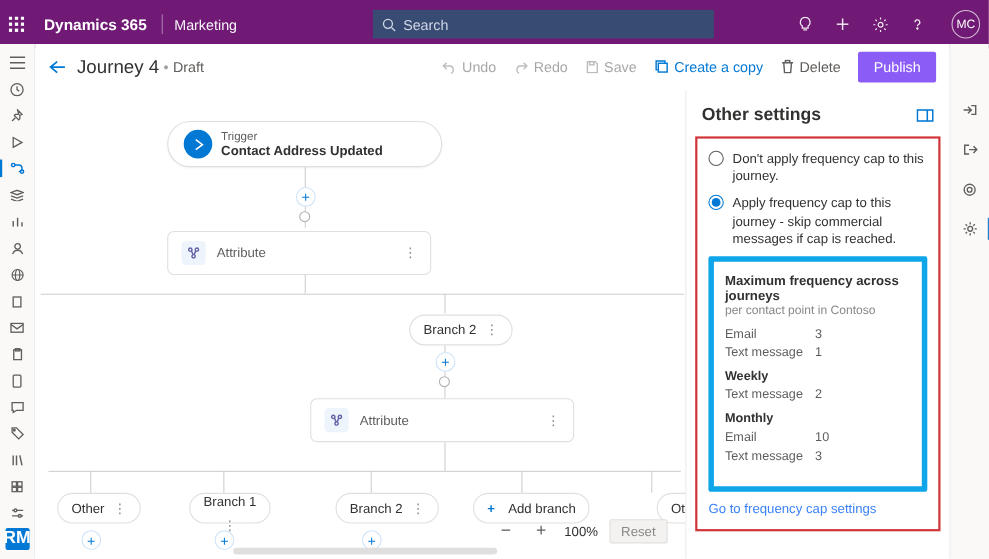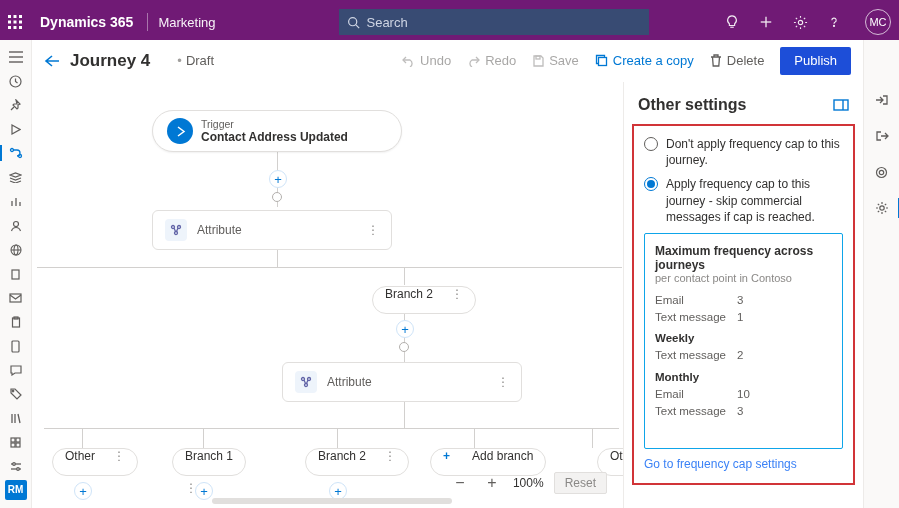--- a/index.html
+++ b/index.html
@@ -48,21 +48,21 @@
   }
   
   .leftcol {
     position:absolute; top:40px; left:0; width:32px; bottom:0;
     background:#faf9f8; border-right:1px solid #edebe9;
     display:flex; flex-direction:column; align-items:center; padding-top:6px;
     gap:2px;
   }
   .leftcol .lbtn { width:32px; height:24px; display:flex; align-items:center; justify-content:center; color:#605e5c; cursor:pointer; position:relative;}
   .leftcol .lbtn.active::after{content:"";position:absolute;left:0;top:3px;bottom:3px;width:2px;background:#0078d4;}
-  .leftcol .rm { margin-top:auto; margin-bottom:8px; width:22px; height:22px; background:#0078d4; color:#fff; font-size:10px; font-weight:600; display:flex;align-items:center;justify-content:center; border-radius:2px;}
+  .leftcol .rm { margin-top:auto; margin-bottom:8px; width:22px; height:22px; background:#0078d4; color:#fff; font-size:16px; font-weight:600; display:flex;align-items:center;justify-content:center; border-radius:2px;}
   svg { display:block; }
   
   .rightcol {
     position:absolute; top:40px; right:0; width:36px; bottom:0;
     background:#faf9f8; border-left:1px solid #edebe9;
     display:flex; flex-direction:column; align-items:center; padding-top:48px; gap:12px;
   }
   .rightcol .rbtn { width:36px; height:24px; display:flex;align-items:center;justify-content:center;color:#605e5c;cursor:pointer; position:relative;}
   .rightcol .rbtn.active::after{content:"";position:absolute;right:0;top:2px;bottom:2px;width:2px;background:#0078d4;}
   
@@ -70,28 +70,28 @@
     position:absolute; top:40px; left:32px; right:36px; bottom:0;
     background:#fff;
     display:flex; flex-direction:column;
   }
   
   .pagehdr {
     height:42px; display:flex; align-items:center; padding:0 12px;
     border-bottom:1px solid #fff;
   }
   .pagehdr .back { width:26px; color:#0078d4; cursor:pointer;}
-  .pagehdr .title { font-size:17px; font-weight:700; margin-right:23px;text-align:right;}
+  .pagehdr .title { font-size:17px; font-weight:400; margin-right:0;text-align:right;}
   .pagehdr .dot { color:#a19f9d; margin:0 4px;}
   .pagehdr .draft { color:#605e5c; font-size:13px;}
   .pagehdr .grow{flex:1;}
   .cmdbtn { display:flex; align-items:center; gap:5px; padding:0 8px; height:28px; color:#605e5c; font-size:13px; cursor:pointer;}
   .cmdbtn.disabled{opacity:.55;}
   .cmdbtn.blue{color:#0078d4;}
-  .publish { background:#1d4ed8; color:#fff; padding:0 14px; height:28px; display:flex;align-items:center; font-size:13px; border-radius:2px; margin-left:8px; cursor:pointer;}
+  .publish { background:#8b5cf6; color:#fff; padding:0 14px; height:28px; display:flex;align-items:center; font-size:13px; border-radius:2px; margin-left:8px; cursor:pointer;}
   
   .body { flex:1; display:flex; overflow:hidden;}
   .canvas { flex:1; position:relative; overflow:hidden; }
   
   .panel {
     width:240px; border-left:1px solid #edebe9;
     display:flex; flex-direction:column;
   }
   .panel-hdr { padding:14px 14px 10px; display:flex; align-items:center; justify-content:space-between;}
   .panel-hdr .t { font-size:16px; font-weight:600;}
@@ -101,21 +101,21 @@
   }
   .panel-box .sec-title { font-weight:600; font-size:13px; margin-bottom:8px;}
   .radio-row { display:flex; align-items:flex-start; gap:8px; margin-bottom:8px; cursor:pointer;}
   .radio-row .r {
     width:14px; height:14px; border:1px solid #605e5c; border-radius:50%; flex-shrink:0; margin-top:1px;
     display:flex;align-items:center;justify-content:center;
   }
   .radio-row.sel .r{ border-color:#0078d4;}
   .radio-row.sel .r::after{content:"";width:8px;height:8px;background:#0078d4;border-radius:50%;}
   .radio-row .lbl{ font-size:12px; line-height:1.35; color:#323130;}
-  .freq-card { border:1px solid #0ea5e9; border-radius:2px; margin-top:6px; padding:10px 10px 22px; }
+  .freq-card { border:5px solid #0ea5e9; border-radius:2px; margin-top:6px; padding:10px 10px 12px; }
   .freq-card .ct{ font-weight:600; font-size:12px; }
   .freq-card .sub{ color:#8a8886; font-size:11px; margin-bottom:8px;}
   .bucket{ margin-top:6px; margin-bottom:6px;}
   .bucket .bh{ font-size:11.5px; font-weight:600; margin-bottom:3px;}
   .kv{ display:flex; font-size:11.5px; color:#605e5c; line-height:1.5;}
   .kv .k{ width:82px;}
   .link{ color:#3b82f6; font-size:12px; margin-top:8px; cursor:pointer;}
   
   .node {
     position:absolute; background:#fff; border:1px solid #e1dfdd; border-radius:22px;
@@ -123,21 +123,21 @@
     font-size:12px;
   }
   .node .ic{ width:26px;height:26px;border-radius:50%;display:flex;align-items:center;justify-content:center;margin-right:8px;}
   .node.trigger{ left:120px; top:28px; width:250px; height:42px;}
   .node.trigger .ic{ background:#0078d4; color:#fff;}
   .attr { position:absolute; background:#fff; border:1px solid #e1dfdd; border-radius:6px; display:flex;align-items:center; padding:8px 12px; font-size:12px; color:#605e5c;}
   .attr .aic{ width:22px;height:22px;background:#eef4fb;border-radius:4px;display:flex;align-items:center;justify-content:center;margin-right:10px;color:#6264a7;}
   .attr .more{ margin-left:auto; color:#8a8886; padding-left:20px;}
   .plusdot{ position:absolute; width:18px;height:18px;border-radius:50%;background:#fff;border:1px solid #cfe4f8;color:#0078d4;display:flex;align-items:center;justify-content:center;font-size:13px;cursor:pointer;}
   .circ{ position:absolute; width:10px;height:10px;border-radius:50%;border:1.5px solid #b3b0ad;background:#fff;}
-  .pill{ position:absolute; background:#fff;border:1px solid #e1dfdd;border-radius:16px;height:28px;padding:0 12px;display:flex;font-size:12px;gap:18px;}
+  .pill{ position:absolute; background:#fff;border:1px solid #e1dfdd;border-radius:16px;height:28px;padding:0 12px;display:flex;align-items:center;font-size:12px;gap:8px;}
   .pill .more{ color:#8a8886;}
   .pill.add{ color:#323130;}
   .pill.add .pl{ color:#0078d4; font-weight:600; margin-right:4px;}
   .line{ position:absolute; background:#d2d0ce;}
   .zoom{ position:absolute; right:16px; bottom:14px; display:flex;align-items:center;gap:10px;}
   .zbtn{ width:22px;height:22px;display:flex;align-items:center;justify-content:center;color:#605e5c;cursor:pointer;font-size:16px;}
   .zoom .pct{ font-size:12px;}
   .zoom .reset{ background:#f3f2f1;border:1px solid #e1dfdd;border-radius:2px;padding:3px 10px;font-size:12px;color:#8a8886;}
   .hscroll{ position:absolute; left:180px; bottom:4px; width:240px; height:6px; background:#e1dfdd; border-radius:3px;}
 </style>

